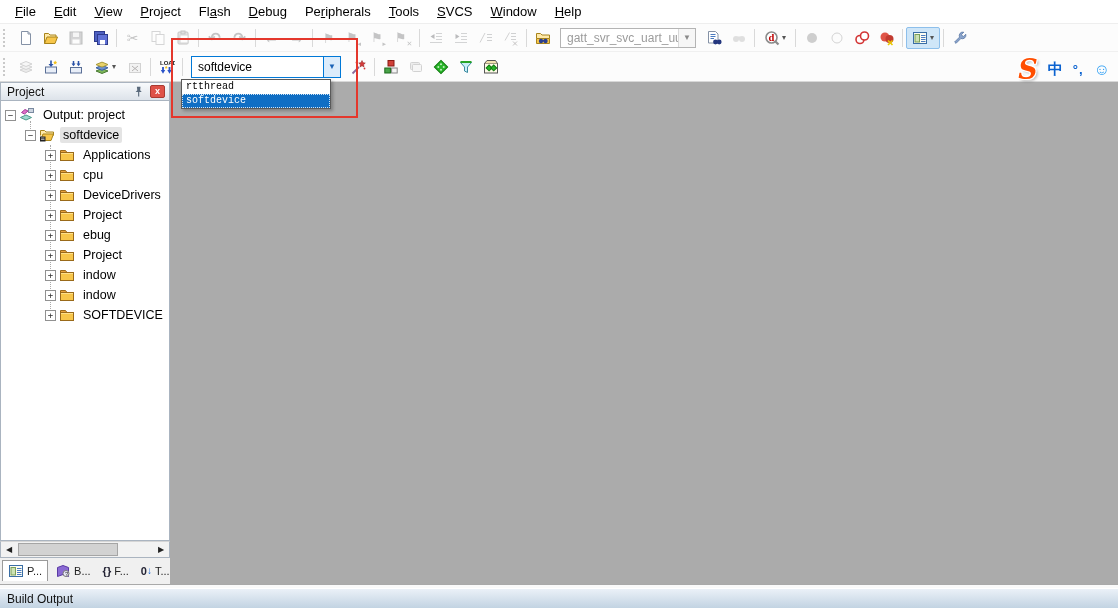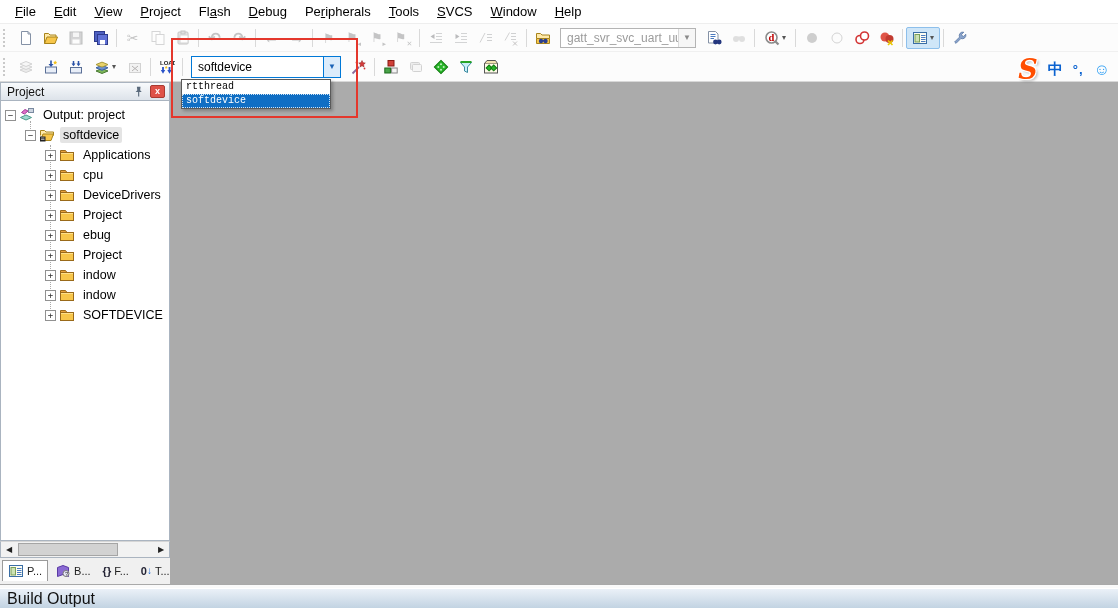--- a/index.html
+++ b/index.html
@@ -61,21 +61,21 @@
   .sb-thumb { position:absolute; left:17px; top:1px; width:100px; height:13px; background:#d2d2d2; border:1px solid #a5a5a5; }
   .tabstrip { height:26px; flex:none; display:flex; align-items:center; padding:2px 2px 3px 2px; background:#f0f0f0; }
   .tab { height:21px; display:flex; align-items:center; gap:3px; padding:0 5px; font-size:11px; color:#222; }
   .tab.active { background:#fff; border:1px solid #9a9a9a; border-bottom:none; }
   .tabsep { width:1px; height:13px; background:#adadad; margin:0 1px; }
   .tab .ic { display:flex; align-items:center; }
 
   
   #workspace { position:absolute; left:170px; top:82px; right:0; height:502px; background:#ababab; }
   #bottomstrip { position:absolute; left:0; top:584px; right:0; height:4px; background:#fafafa; border-top:1px solid #a9a9a9; }
-  #statusbar { position:absolute; left:0; top:588px; right:0; height:20px; background:linear-gradient(#ebf1f8,#c2d3e2); border-top:1px solid #fff; display:flex; align-items:center; padding:0 7px; font-size:16px; color:#111; }
+  #statusbar { position:absolute; left:0; top:588px; right:0; height:20px; background:linear-gradient(#ebf1f8,#c2d3e2); border-top:1px solid #fff; display:flex; align-items:center; padding:0 7px; font-size:12px; color:#111; }
 
   
   #ime { position:absolute; top:56px; right:8px; display:flex; align-items:center; gap:10px; z-index:40; }
   .ime-s { font-family:"DejaVu Serif",serif; font-style:italic; font-weight:900; font-size:27px; color:#ff4e00; line-height:1;
            text-shadow:-1px -1px 0 #fff,1px -1px 0 #fff,-1px 1px 0 #fff,1px 1px 0 #fff,2px 2px 3px rgba(0,0,0,.3); }
   .ime-zh { color:#0a62d0; font-weight:700; font-size:15px; }
   .ime-punct { color:#0a62d0; font-weight:700; font-size:13px; letter-spacing:1px; }
   .ime-smiley { color:#2a9df4; font-size:16px; }
 </style>
 </head>

